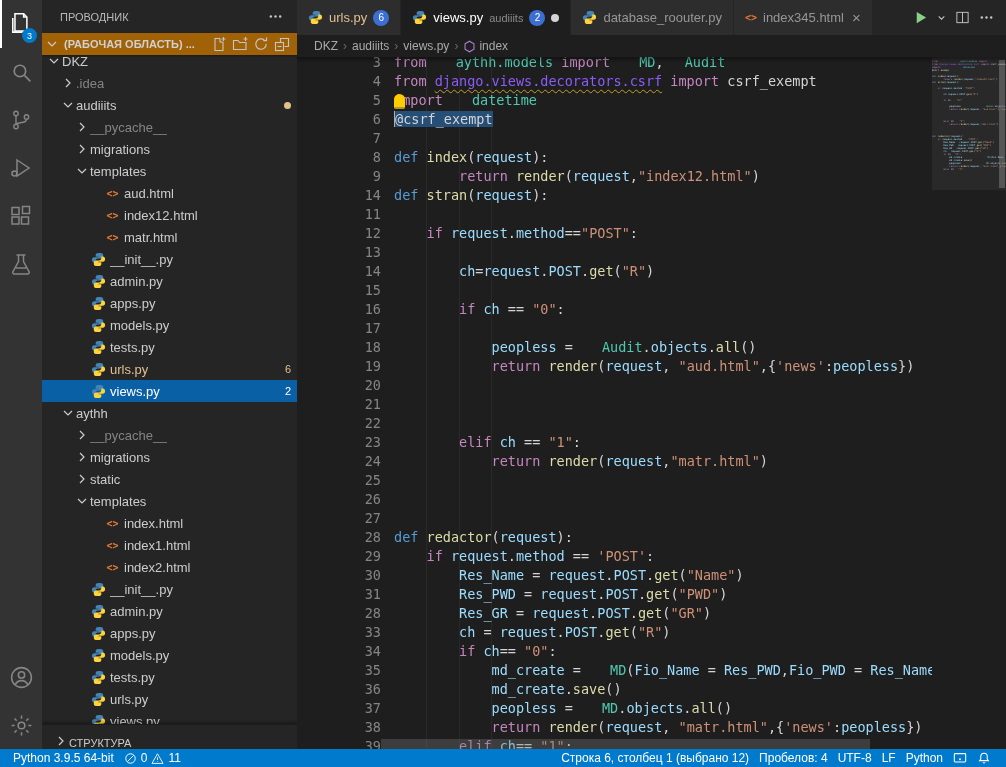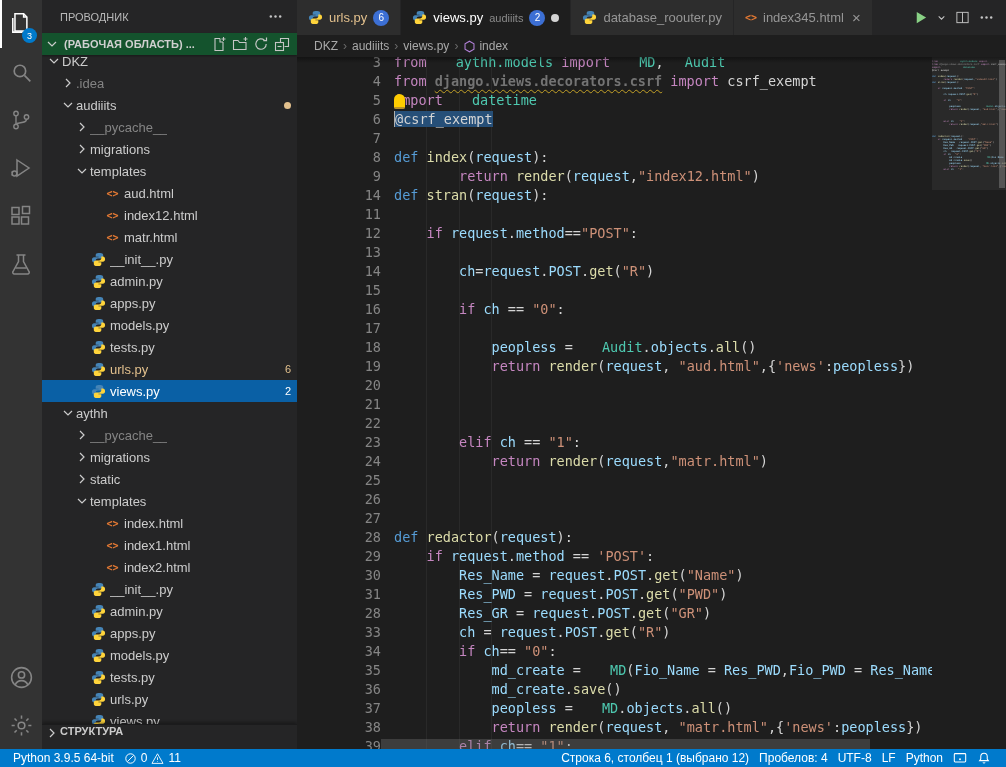--- a/index.html
+++ b/index.html
@@ -11,37 +11,37 @@
   .activitybar{width:42px;background:#333333;display:flex;flex-direction:column;align-items:center;flex:none;}
   .ab-item{width:42px;height:48px;display:flex;align-items:center;justify-content:center;color:#858585;position:relative;box-sizing:border-box;cursor:pointer;}
   .ab-item.active{color:#ffffff;border-left:2px solid #ffffff;}
   .ab-badge{position:absolute;bottom:5px;right:5px;background:#007acc;color:#fff;border-radius:9px;min-width:15px;height:15px;font-size:9px;display:flex;align-items:center;justify-content:center;padding:0 2px;box-sizing:border-box;}
   .ab-bottom{margin-top:auto;}
 
   
   .sidebar{width:255px;background:#252526;color:#cccccc;display:flex;flex-direction:column;flex:none;font-size:13px;position:relative;overflow:hidden;}
   .sb-title{height:33px;flex:none;display:flex;align-items:center;padding:0 14px 0 18px;font-size:11px;color:#b8b8b8;z-index:4;background:#252526;}
   .sb-title .grow{flex:1;}
-  .sb-ws{height:22px;flex:none;display:flex;align-items:center;font-weight:bold;font-size:11px;color:#d0d0d0;padding:0 6px 0 2px;gap:2px;background:#14532d;z-index:4;box-shadow:0 1px 2px rgba(0,0,0,.35);}
+  .sb-ws{height:22px;flex:none;display:flex;align-items:center;font-weight:bold;font-size:11px;color:#d0d0d0;padding:0 6px 0 2px;gap:2px;background:#a16207;z-index:4;box-shadow:0 1px 2px rgba(0,0,0,.35);}
   .sb-ws .wslabel{flex:1;white-space:nowrap;overflow:hidden;text-overflow:ellipsis;margin-left:2px;}
   .sb-ws .hicon{width:19px;height:19px;display:flex;align-items:center;justify-content:center;cursor:pointer;border-radius:3px;flex:none;}
   .tree{flex:1;overflow:hidden;margin-top:-5px;position:relative;z-index:1;}
   .row{height:22px;display:flex;align-items:center;box-sizing:border-box;cursor:pointer;padding-right:6px;}
   .row .twisty{width:16px;flex:none;display:flex;align-items:center;justify-content:center;}
   .row .ficon{width:17px;flex:none;display:flex;align-items:center;justify-content:center;margin-right:3px;}
   .row .html-ico{color:#e37933;font-weight:bold;font-size:10px;font-family:"DejaVu Sans Mono",monospace;}
   .row .lbl{white-space:nowrap;overflow:hidden;}
   .row.dim .lbl{color:#848484;}
   .row.modified .lbl{color:#e2c08d;}
   .row.selected{background:#0a60a5;color:#ffffff;}
   .row.selected .lbl{color:#ffffff;}
   .gitdot{width:7px;height:7px;border-radius:50%;background:#e2c08d;margin-left:auto;flex:none;}
   .nbadge{margin-left:auto;font-size:11px;color:#e2c08d;flex:none;}
   .nbadge.onsel{color:#ffffff;}
-  .sb-outline{position:absolute;left:0;right:0;bottom:0;height:24px;background:#252526;display:flex;align-items:flex-start;font-weight:bold;font-size:11px;color:#cccccc;z-index:5;border-top:1px solid #1b1b1c;box-shadow:0 -2px 3px rgba(0,0,0,.3);padding-left:2px;}
+  .sb-outline{position:absolute;left:0;right:0;bottom:0;height:24px;background:#252526;display:flex;align-items:flex-end;font-weight:normal;font-size:11px;color:#cccccc;z-index:5;border-top:1px solid #1b1b1c;box-shadow:0 -2px 3px rgba(0,0,0,.3);padding-left:11px;}
 
   
   .edcol{flex:1;display:flex;flex-direction:column;min-width:0;background:#1e1e1e;}
   .tabbar{height:35px;flex:none;background:#252526;display:flex;align-items:stretch;}
   .tabs{display:flex;}
   .tab{display:flex;align-items:center;gap:6px;padding:0 11px;font-size:13px;color:#969696;background:#2d2d2d;border-right:1px solid #252526;cursor:pointer;white-space:nowrap;}
   .tab.active{background:#1e1e1e;color:#ffffff;}
   .tab .desc{font-size:11px;color:#8a8a8a;}
   .tab .tbadge{background:#3c6fd4;color:#fff;border-radius:9px;min-width:16px;height:16px;font-size:10px;display:flex;align-items:center;justify-content:center;padding:0 3px;box-sizing:border-box;}
   .tab .dirty{width:8px;height:8px;border-radius:50%;background:#d4d4d4;flex:none;}
@@ -58,21 +58,21 @@
   .editor-wrap::before{content:'';position:absolute;top:0;left:0;right:0;height:6px;background:linear-gradient(rgba(0,0,0,.38),transparent);z-index:5;pointer-events:none;}
   .codepane{flex:1;overflow:hidden;position:relative;font-family:"DejaVu Sans Mono",monospace;font-size:13.5px;line-height:19px;margin-top:-4px;min-width:0;}
   .guide{position:absolute;top:0;bottom:0;width:1px;background:#404040;opacity:.35;pointer-events:none;}
   .line{height:19px;display:flex;position:relative;}
   .ln{width:84px;flex:none;text-align:right;color:#858585;user-select:none;}
   .lc{margin-left:13px;white-space:pre;}
   .selection{background:#264f78;}
   .caret{display:inline-block;width:0;border-left:1.5px solid #aeafad;height:16px;vertical-align:text-bottom;}
   .tk-k{color:#c586c0;}.tk-d{color:#569cd6;}.tk-f{color:#dcdcaa;}.tk-v{color:#9cdcfe;}
   .tk-s{color:#ce9178;}.tk-c{color:#4ec9b0;margin-left:21px;}.tk-w{color:#d4d4d4;}
-  .tk-u{color:#737373;text-decoration:underline wavy #c2a027 1px;text-underline-offset:3px;font-weight:bold;}
+  .tk-u{color:#8b5cf6;text-decoration:underline wavy #c2a027 1px;text-underline-offset:3px;}
   .bulb{position:absolute;left:97px;top:3px;width:11px;height:13px;background:#fc0;border-radius:6px 6px 2px 2px;border-bottom:2px solid #b8912a;z-index:3;cursor:pointer;}
 
   .minimap{width:74px;flex:none;font-family:"DejaVu Sans Mono",monospace;font-size:2.4px;line-height:3px;overflow:hidden;padding-top:3px;position:relative;cursor:pointer;}
   .mline{height:3px;white-space:pre;overflow:hidden;}
   .mslider{position:absolute;top:0;left:0;right:0;height:133px;background:rgba(255,255,255,.05);}
   .vscroll{position:absolute;right:0;top:0;width:8px;bottom:0;z-index:7;}
   .vthumb{position:absolute;top:3px;right:1px;width:6px;height:128px;background:rgba(140,140,140,.45);cursor:pointer;}
   .hscroll{position:absolute;left:84px;right:82px;bottom:0;height:10px;z-index:6;}
   .hthumb{height:100%;width:90%;background:rgba(121,121,121,.35);cursor:pointer;}
 

